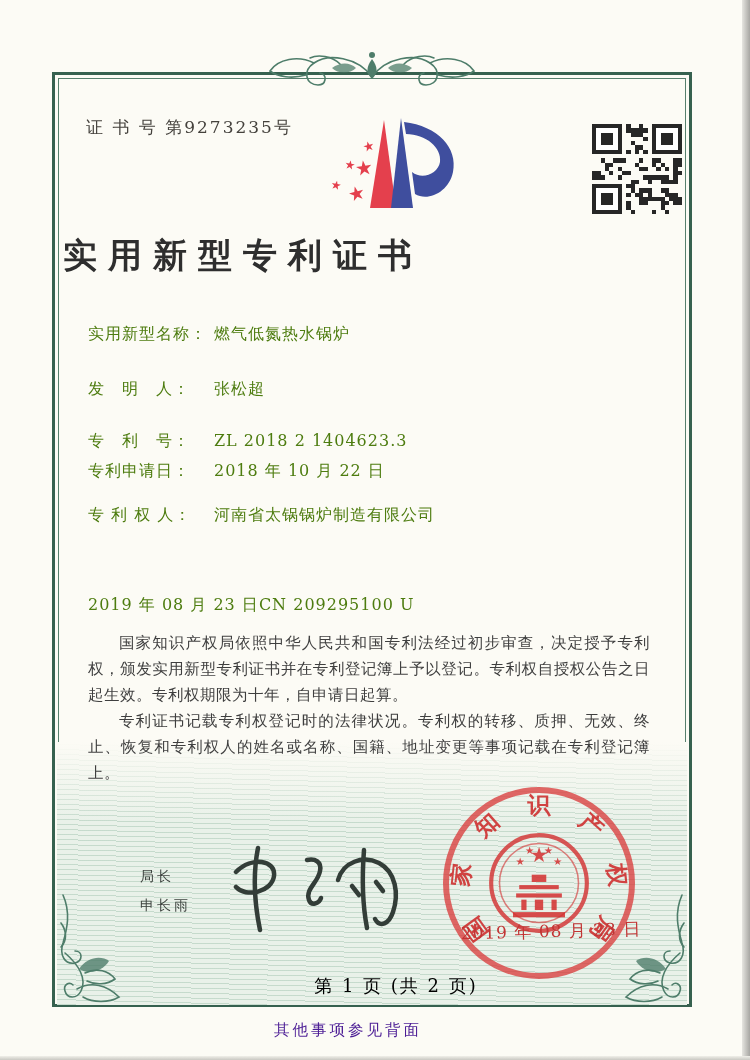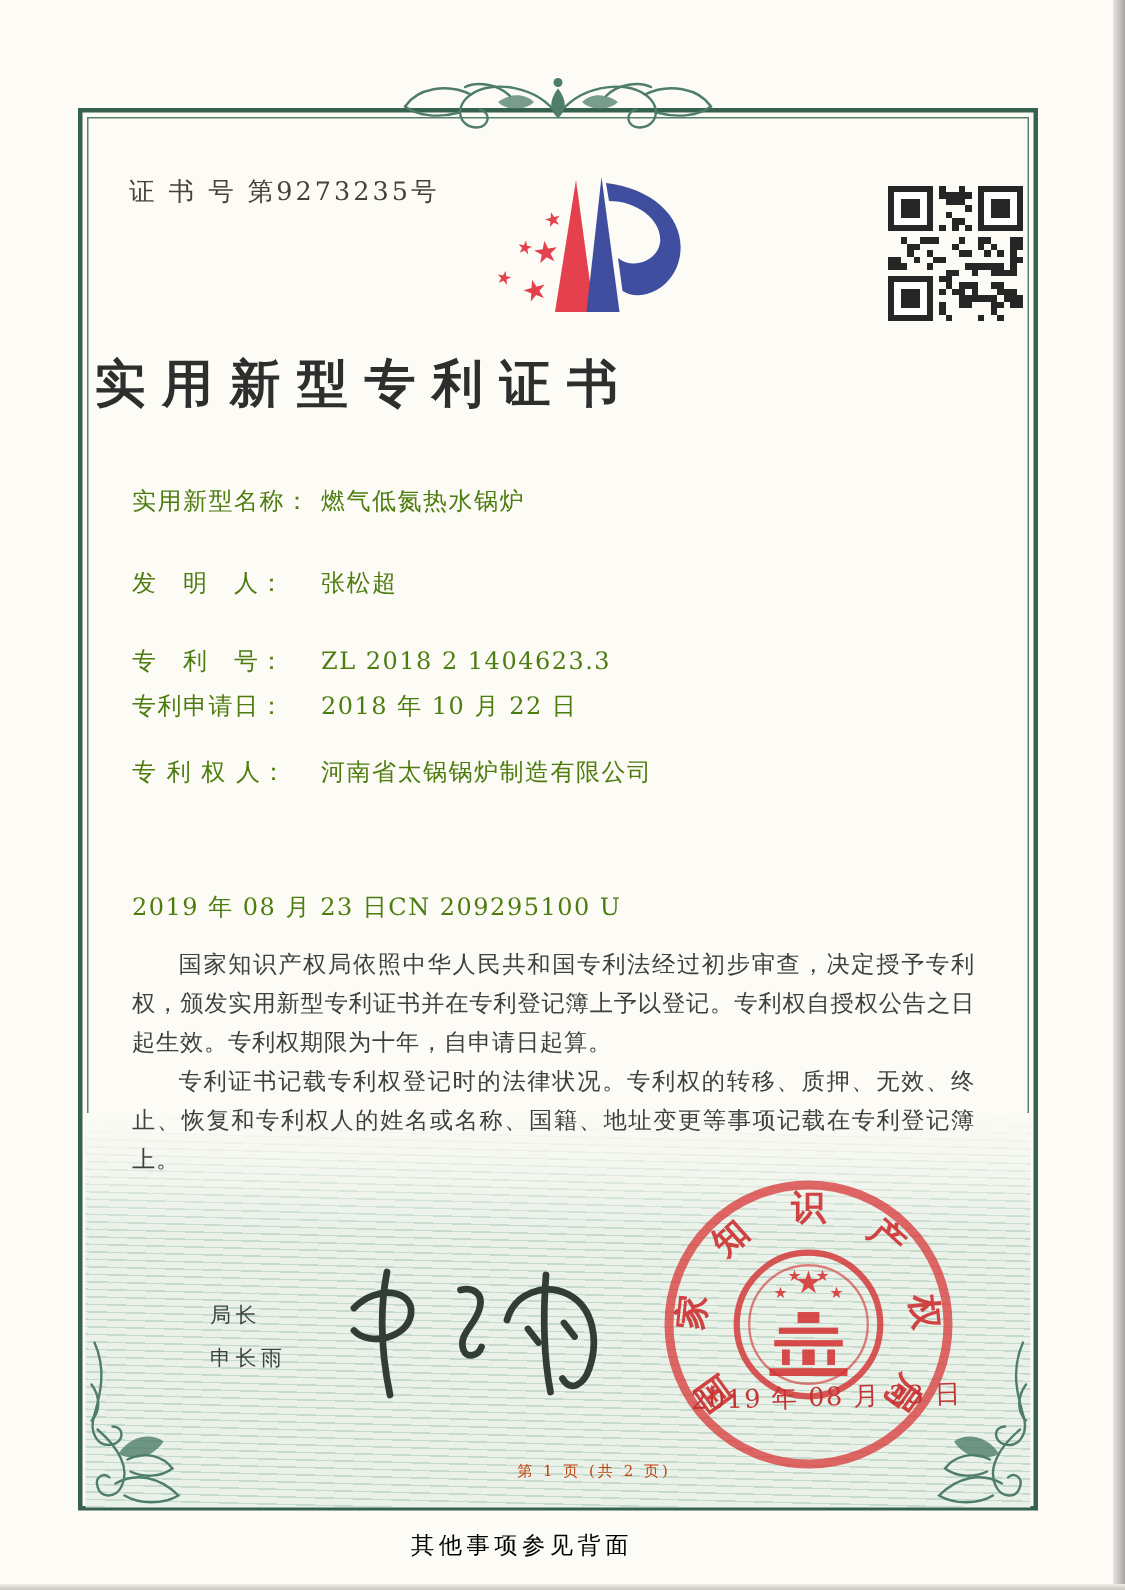--- a/index.html
+++ b/index.html
@@ -81,25 +81,25 @@
     position:absolute; left:50%; top:50%; width:104px; height:104px;
     transform:translate(-50%,-50%);
   }
   .seal-date {
     position:absolute; left:446px; top:920px; width:210px;
     font-size:17px; letter-spacing:1px; color:#c23434; text-align:center;
     transform:rotate(-1.5deg);
   }
   .page-num {
     position:absolute; left:52px; top:974px; width:640px; text-align:center;
-    font-size:10px; letter-spacing:2px; color:#c2410c;padding-left:48px;
+    font-size:18px; letter-spacing:2px; color:#000000;padding-left:48px;
   }
   .back-note {
     position:absolute; left:28px; top:1020px; width:640px; text-align:center;
-    font-size:15.5px; letter-spacing:3px; color:#000000;
+    font-size:15.5px; letter-spacing:3px; color:#4c1d95;
   }
 </style>
 </head>
 <body>
 
 <div class="page">
 
   <div class="frame">
     <div class="frame-inner"></div>
   </div>

